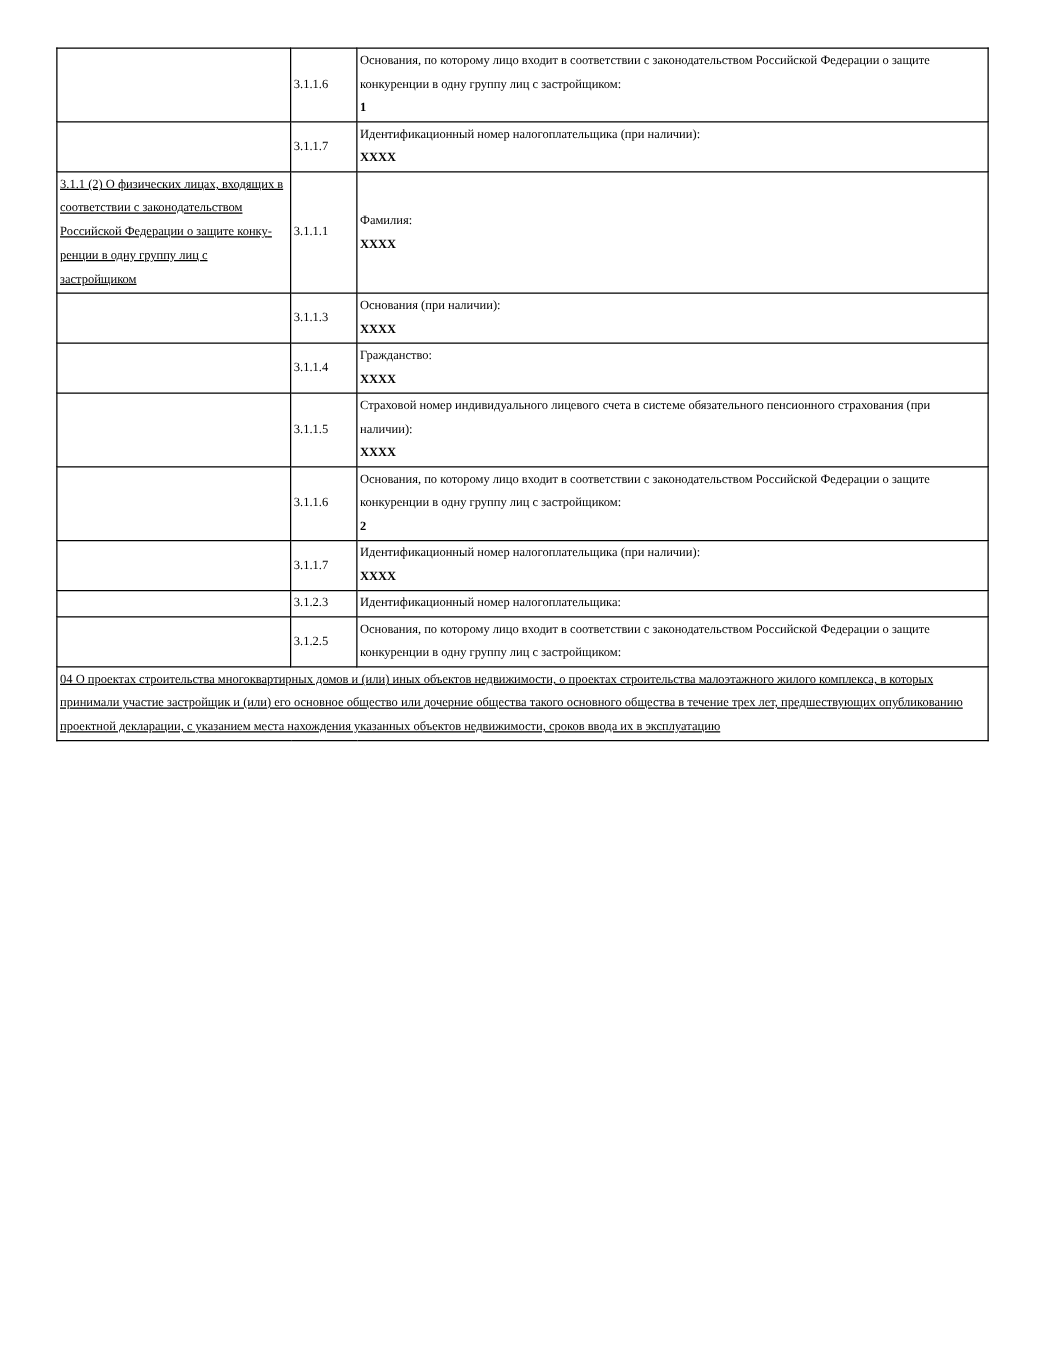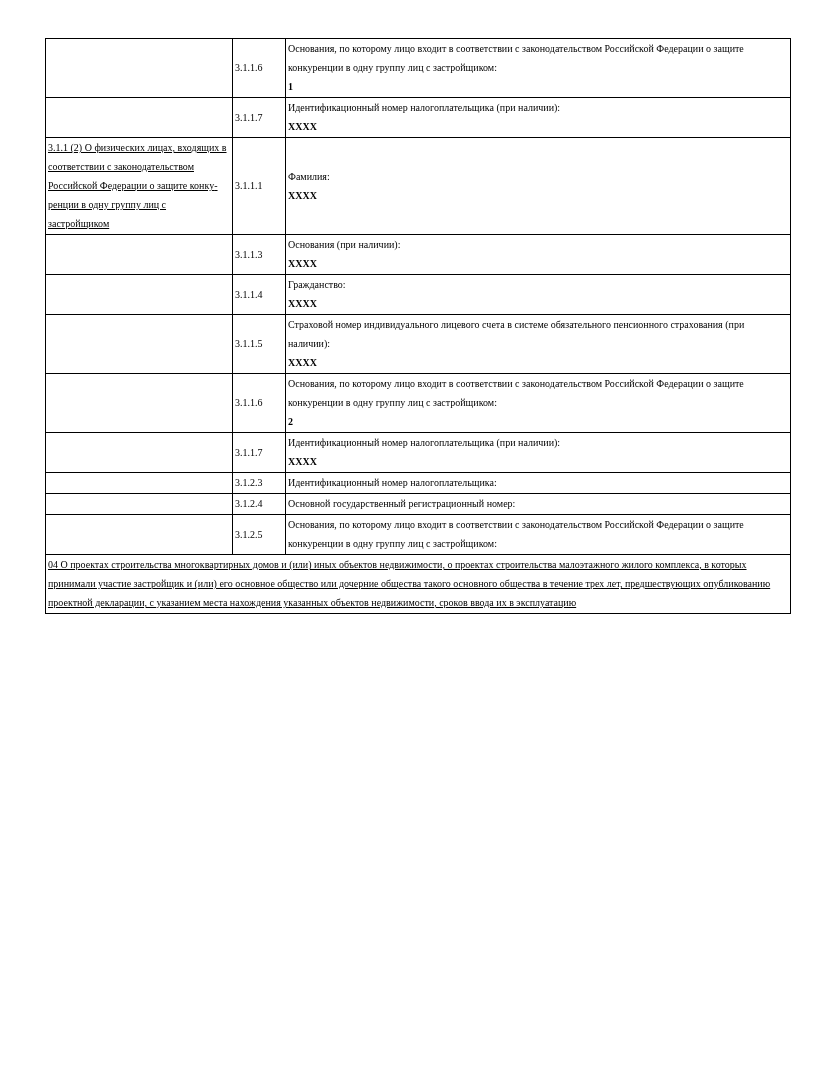--- a/index.html
+++ b/index.html
@@ -110,27 +110,20 @@
         </tr>
         <tr>
           <td class="section"></td>
           <td class="code">3.1.2.3</td>
           <td class="field">
             <div>Идентификационный номер налогоплательщика:</div>
           </td>
         </tr>
         <tr>
           <td class="section"></td>
-          <td class="code">3.1.2.4</td>
-          <td class="field">
-            <div>Основной государственный регистрационный номер:</div>
-          </td>
-        </tr>
-        <tr>
-          <td class="section"></td>
           <td class="code">3.1.2.5</td>
           <td class="field">
             <div>Основания, по которому лицо входит в соответствии с законодатель­ством Российской Федерации о защите конкуренции в одну группу лиц с застройщиком:</div>
           </td>
         </tr>
       </tbody>
     <tbody>
       <tr>
         <td class="footer" colspan="3">04 О проектах строительства многоквартирных домов и (или) иных объектов недвижимости, о проектах строительства малоэтажного жилого комплекса, в которых принимали участие застройщик и (или) его основное общество или дочерние общества такого основного общества в течение трех лет, предшеству­ющих опубликованию проектной декларации, с указанием места нахождения указанных объектов недви­жимости, сроков ввода их в эксплуатацию</td>
       </tr>

